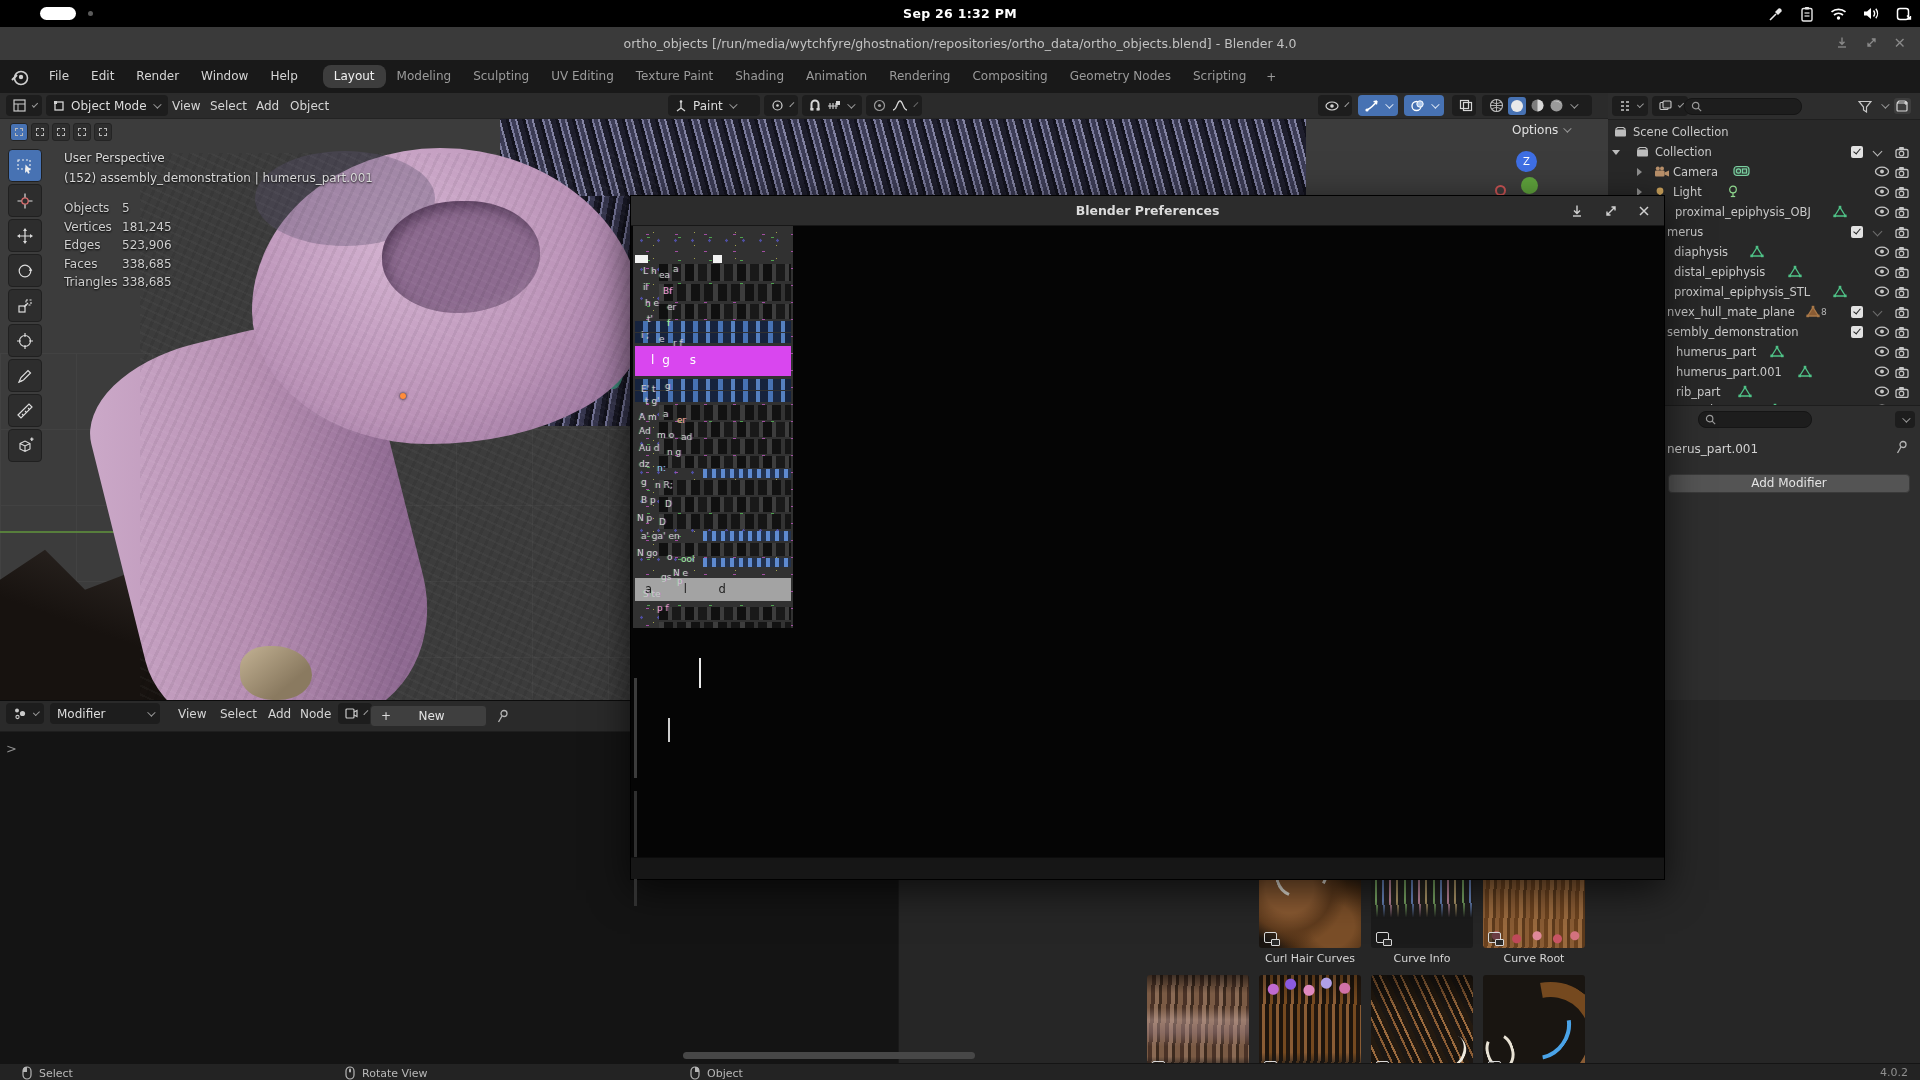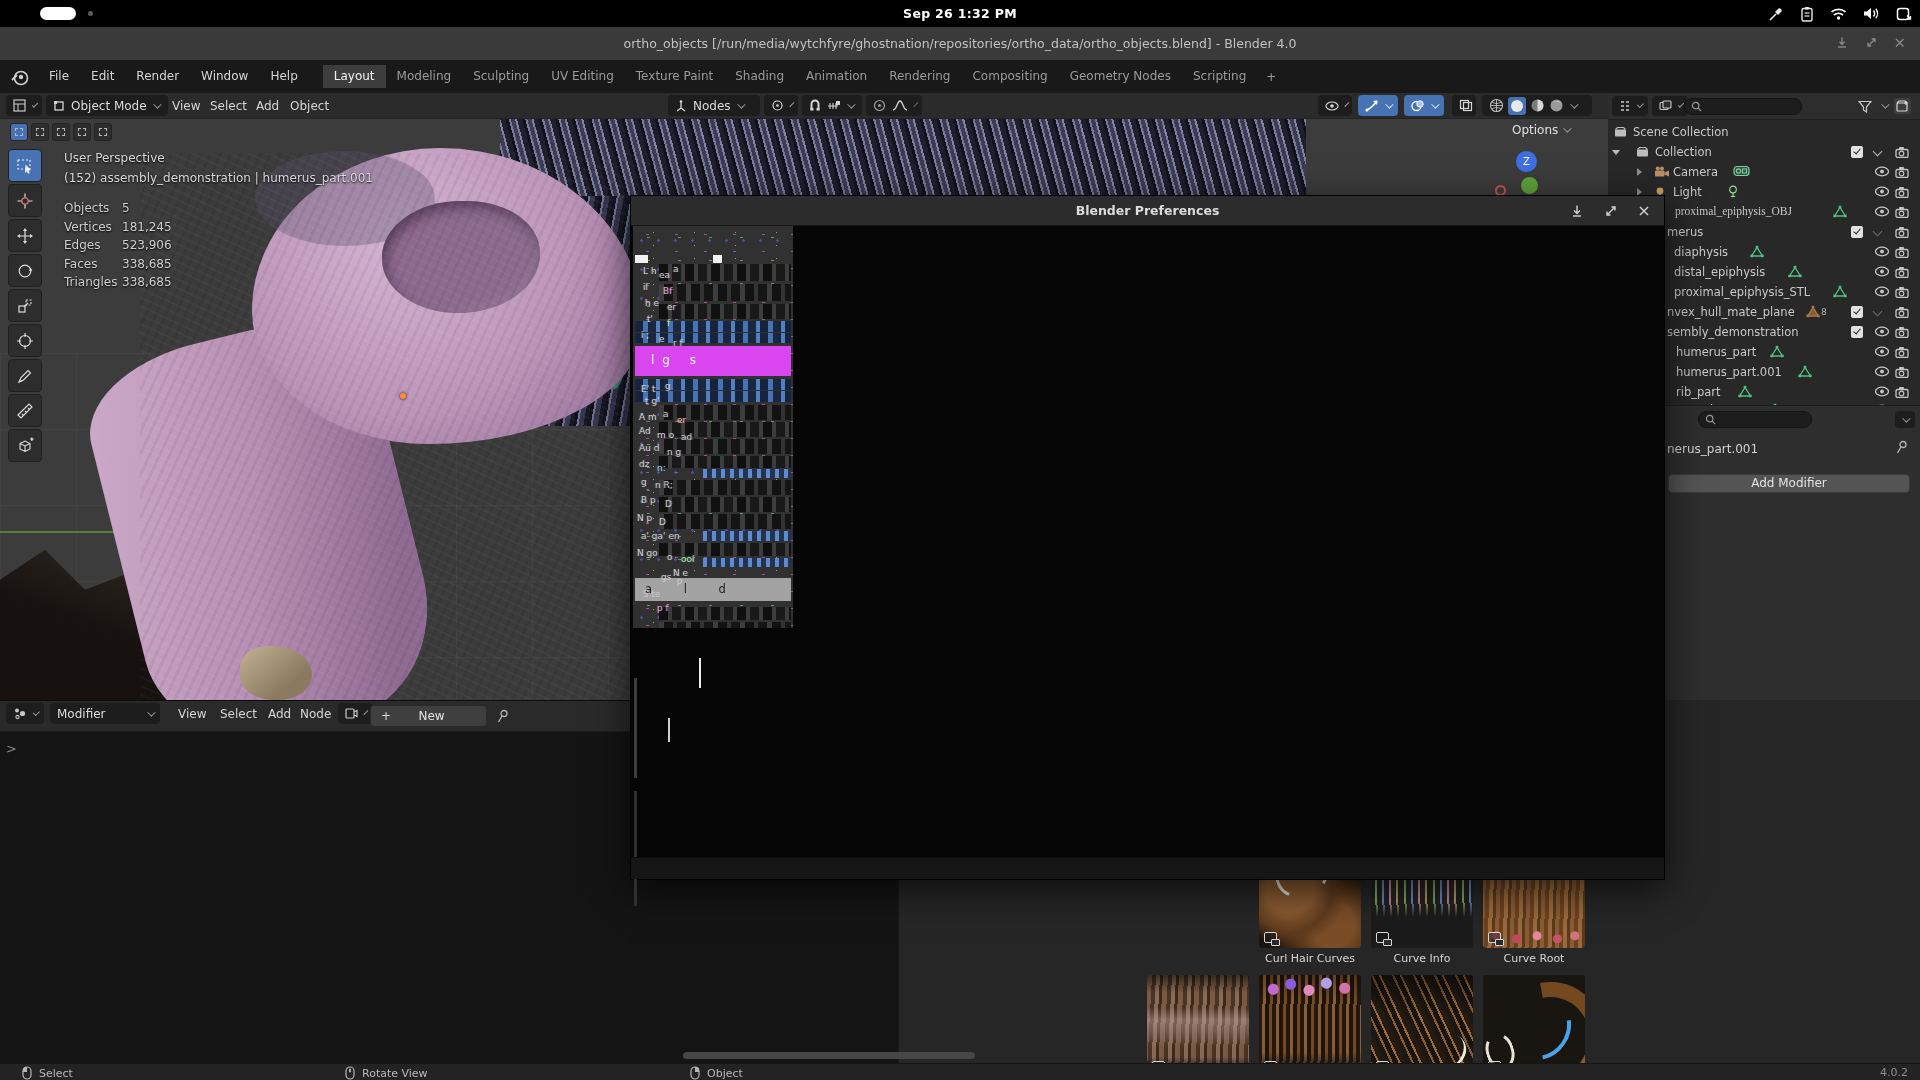--- a/index.html
+++ b/index.html
@@ -23,21 +23,21 @@
   
   #title-bar { left:0; top:27px; width:1920px; height:33px; background:#3a3a3a; z-index:5; }
   #title-text { width:100%; text-align:center; line-height:33px; color:#c2c2c2; font-size:12.5px; }
   #title-icons { position:absolute; right:14px; top:9px; display:flex; gap:16px; opacity:.8; }
 
   
   #topbar { left:0; top:60px; width:1920px; height:33px; background:#191919; z-index:5; display:flex; align-items:center; }
   #blender-logo { width:20px; height:20px; margin:0 8px 0 10px; }
   .menu-item { color:#d5d5d5; padding:0 11px; line-height:33px; cursor:default; }
   #workspace-tabs { display:flex; align-items:center; margin-left:14px; }
-  .ws-tab { color:#9b9b9b; padding:4px 11px; border-radius:0; line-height:15px; }
+  .ws-tab { color:#9b9b9b; padding:4px 11px; border-radius:8px; line-height:15px; }
   .ws-tab.active { background:#3d3d3d; color:#f0f0f0; }
   .ws-add { color:#9b9b9b; padding:0 9px; }
   .id-widget { position:absolute; top:65px; height:23px; background:#252525; border:1px solid #111;
                border-radius:4px; display:flex; align-items:center; padding:0 6px; gap:6px; color:#d8d8d8; }
   .id-widget .wx { color:#7d7d7d; font-size:11px; }
 
   
   #viewport { left:0; top:93px; width:1608px; height:607px; background:#3c3c3c; overflow:hidden; }
   #vp-header { position:absolute; left:0; top:0; width:100%; height:26px; background:#2b2b2b; border-bottom:1px solid #232323; }
   .pill { position:absolute; top:2px; height:21px; background:#1d1d1d; border-radius:4px;
@@ -408,21 +408,21 @@
           <div class="hdr-menu" style="left: 256px;">Add</div>
           <div class="hdr-menu" style="left: 290px;">Object</div>
         </div>
       <div class="pill" style="left:668px; width:92px;">
         <span class="icon-box">
           <svg width="12" height="12" viewBox="0 0 12 12">
               <path d="M6 1 V8 M6 8 L2 11 M6 8 L10 11" stroke="#d5d5d5" stroke-width="1.3" fill="none"></path>
               <circle cx="6" cy="1.5" r="1.3" fill="#d5d5d5"></circle>
             </svg>
         </span>
-        <span>Nodes</span>
+        <span>Paint</span>
         <span class="chev" style="margin-left:0"></span>
       </div>
       <div class="pill" style="left:764px; width:34px;">
         <span class="icon-box">
           <svg width="13" height="13" viewBox="0 0 13 13">
               <circle cx="6.5" cy="6.5" r="4.5" fill="none" stroke="#d5d5d5" stroke-width="1.2"></circle>
               <circle cx="6.5" cy="6.5" r="1.3" fill="#d5d5d5"></circle>
             </svg>
         </span>
           <span class="chev" style="margin-left:0"></span>
@@ -758,21 +758,21 @@
             </svg>
           </span>
           <span class="icon-box ol-ctl" style="position: absolute; left: 287px;">
             <svg width="14" height="12" viewBox="0 0 14 12">
               <rect x="1" y="3.5" width="12" height="8" rx="1.5" fill="none" stroke="#c6c6c6" stroke-width="1.3"></rect>
               <circle cx="6.5" cy="7.5" r="2.3" fill="none" stroke="#c6c6c6" stroke-width="1.2"></circle>
               <rect x="4" y="1" width="5" height="2.2" rx="1" fill="#c6c6c6"></rect>
             </svg>
           </span>
         </div>
-        <div class="ol-row" style="top: 109px; font-family: Liberation Serif, serif;">
+        <div class="ol-row" style="top: 109px;">
           <span class="lbl" style="left: 67px;">proximal_epiphysis_OBJ</span>
           <span class="icon-box" style="position: absolute; left: 225px; top: 3px;">
             <svg width="14" height="13" viewBox="0 0 14 13">
               <path d="M7 2.4 L12.4 11 H1.6 Z" fill="none" stroke="#4fc287" stroke-width="1.3"></path>
               <rect x="5.7" y="0.8" width="2.6" height="2.6" fill="#4fc287"></rect>
               <rect x="0.4" y="9.6" width="2.6" height="2.6" fill="#4fc287"></rect>
               <rect x="11" y="9.6" width="2.6" height="2.6" fill="#4fc287"></rect>
             </svg>
           </span>
           <span class="icon-box ol-ctl" style="position: absolute; left: 266px;">

